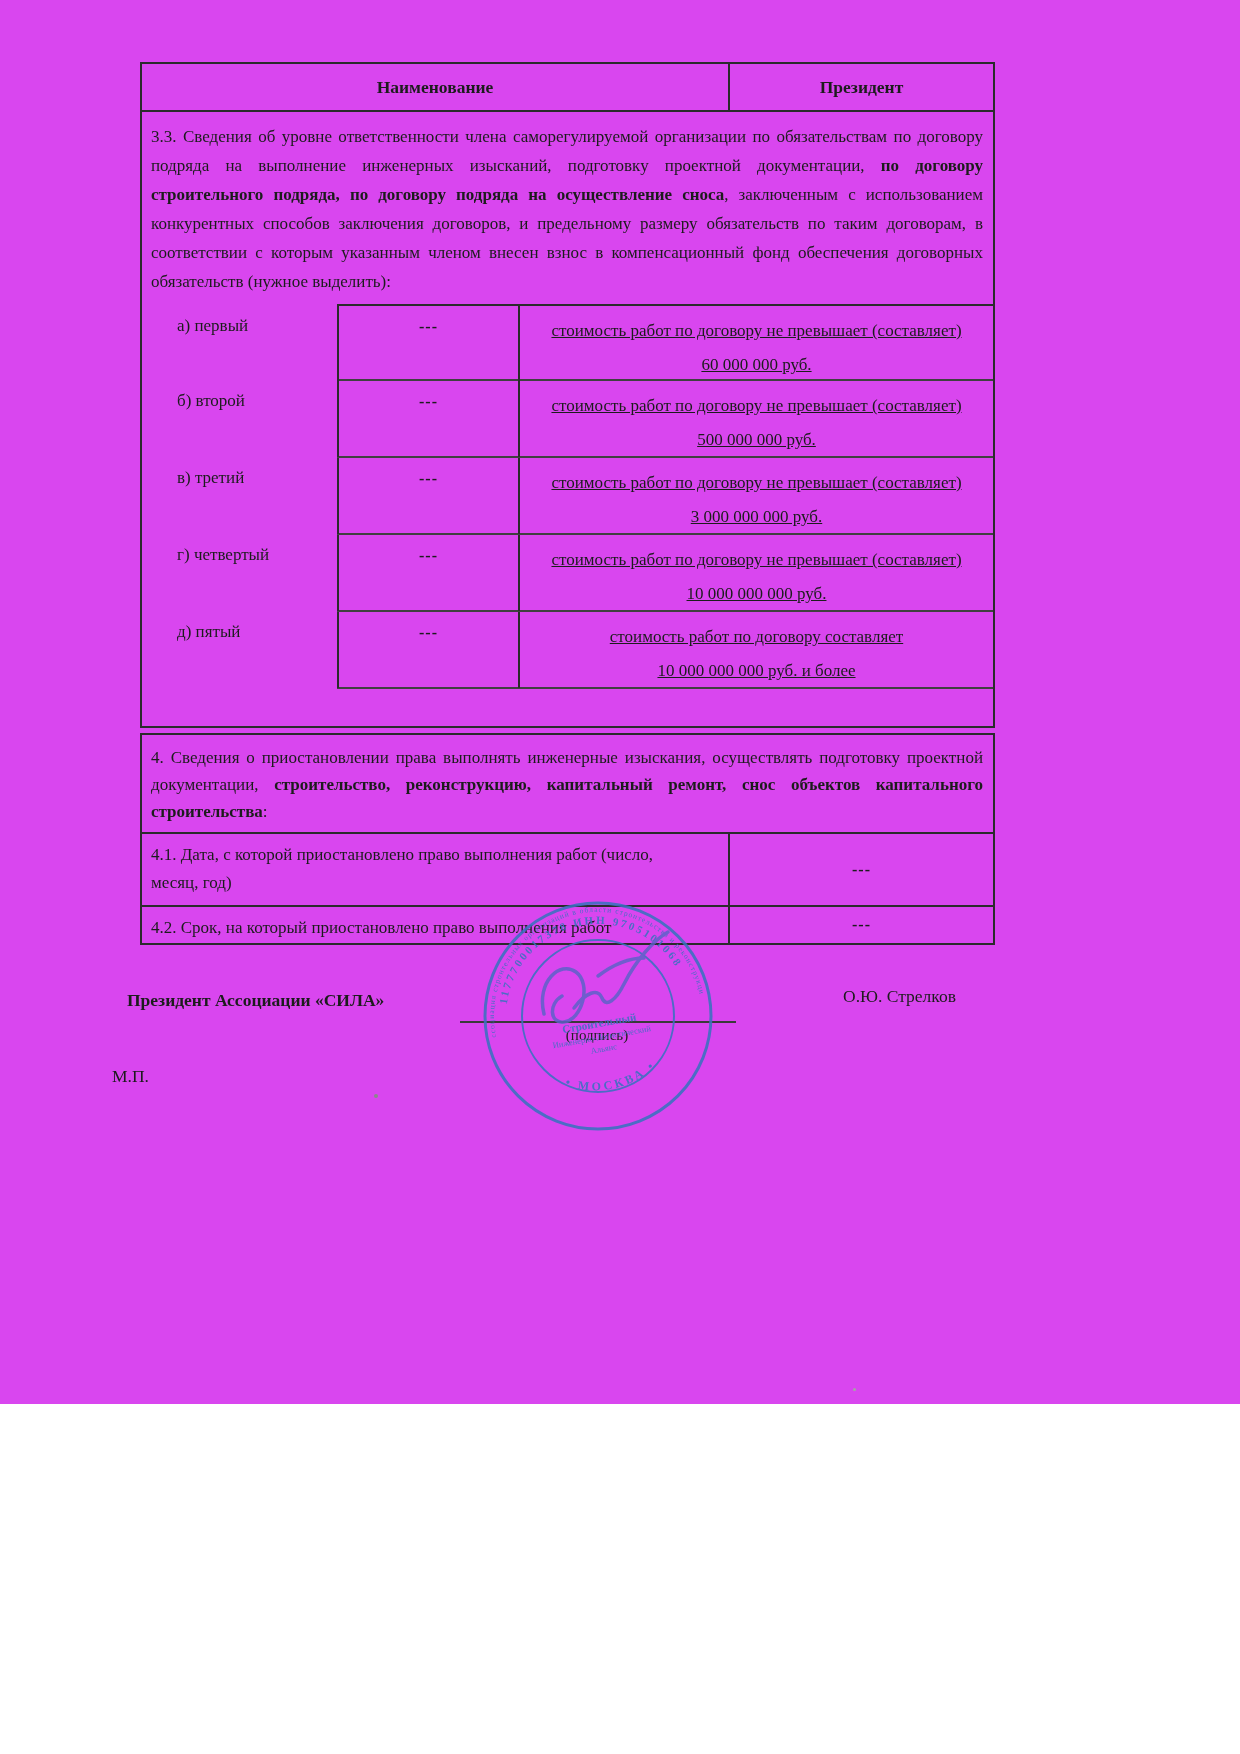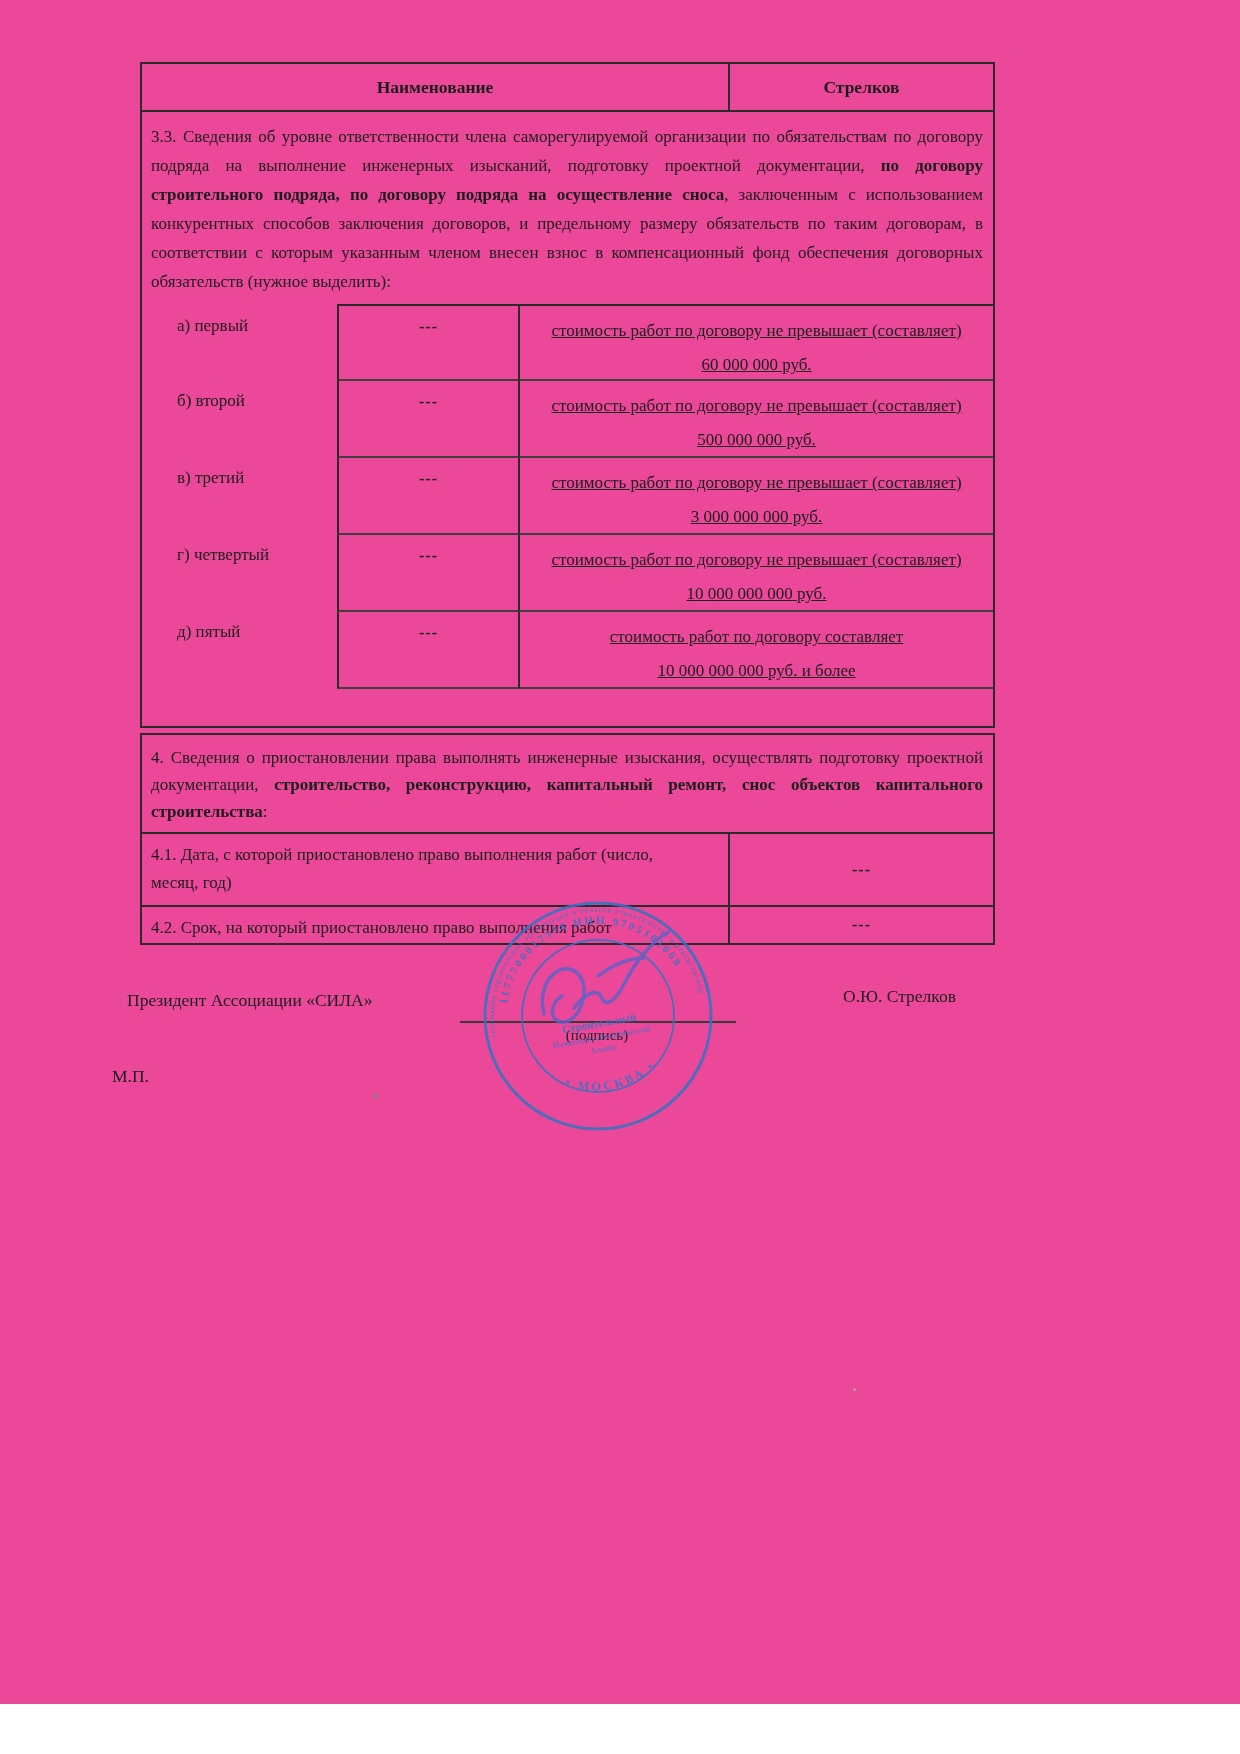--- a/index.html
+++ b/index.html
@@ -1,17 +1,17 @@
 <!DOCTYPE html>
 <html><head>
 <meta charset="utf-8">
 <style>
   html,body{margin:0;padding:0;background:#ffffff;}
   .page{
-    position:relative;width:1240px;height:1704px;background:#ec4899;
+    position:relative;width:1240px;height:1404px;background:#d946ef;
     font-family:"Liberation Serif","DejaVu Serif",serif;color:#1c1c1c;overflow:hidden;
   }
   
   .tbl1{position:absolute;left:140px;top:62px;width:855px;height:666px;
         border:2px solid #2b2b2b;box-sizing:border-box;}
   .hdr{display:flex;height:48px;border-bottom:2px solid #2b2b2b;box-sizing:border-box;}
   .hc{display:flex;align-items:center;justify-content:center;
       font-weight:700;font-size:17.5px;box-sizing:border-box;}
   .hc1{width:588px;border-right:2px solid #2b2b2b;}
   .hc2{flex:1;}
@@ -35,21 +35,21 @@
          height:97px;box-sizing:border-box;}
   .cell4 b{font-weight:700;}
   .r4row{display:flex;border-top:2px solid #2b2b2b;box-sizing:border-box;}
   .r41{height:73px;}
   .r42{flex:1;}
   .r4l{width:588px;border-right:2px solid #2b2b2b;box-sizing:border-box;
        padding:7px 32px 0 9px;font-size:17px;line-height:28px;}
   .r4r{flex:1;display:flex;align-items:center;justify-content:center;
        font-size:16px;font-weight:700;letter-spacing:1px;}
   
-  .sig-left{position:absolute;left:127px;top:990px;font-size:17.5px;}
+  .sig-left{position:absolute;left:127px;top:990px;font-size:17.5px;font-weight:bold;}
   .sig-right{position:absolute;left:843px;top:986px;font-size:17.5px;}
   .sig-line{position:absolute;left:460px;top:1021px;width:276px;height:0;
             border-top:2px solid #3a3a3a;}
   .sig-caption{position:absolute;left:497px;top:1027px;width:200px;
                text-align:center;font-size:15px;color:#222;}
   .mp{position:absolute;left:112px;top:1066px;font-size:17.5px;}
   
   .stamp{position:absolute;left:478px;top:896px;width:240px;height:240px;
          opacity:.88;z-index:5;pointer-events:none;}
   
@@ -58,21 +58,21 @@
   .speck2{left:853px;top:1388px;width:3px;height:3px;background:#a5a5a5;}
 </style>
 </head>
 <body>
 
 <div class="page">
 
   <div class="tbl1">
     <div class="hdr">
       <div class="hc hc1">Наименование</div>
-      <div class="hc hc2">Стрелков</div>
+      <div class="hc hc2">Президент</div>
     </div>
 
     <div class="cell33"><span>3.3. Сведения об уровне ответственности члена саморегулируемой организации по обязательствам по договору подряда на выполнение инженерных изысканий, подготовку проектной документации, </span><b>по договору строительного подряда, по договору подряда на осуществление сноса</b><span>, заключенным с использованием конкурентных способов заключения договоров, и предельному размеру обязательств по таким договорам, в соответствии с которым указанным членом внесен взнос в компенсационный фонд обеспечения договорных обязательств (нужное выделить):</span></div>
 
     <div class="levels">
 
       <div class="lv-row">
         <div class="lv-label">а) первый</div>
         <div class="lv-mark">---</div>
         <div class="lv-desc">

